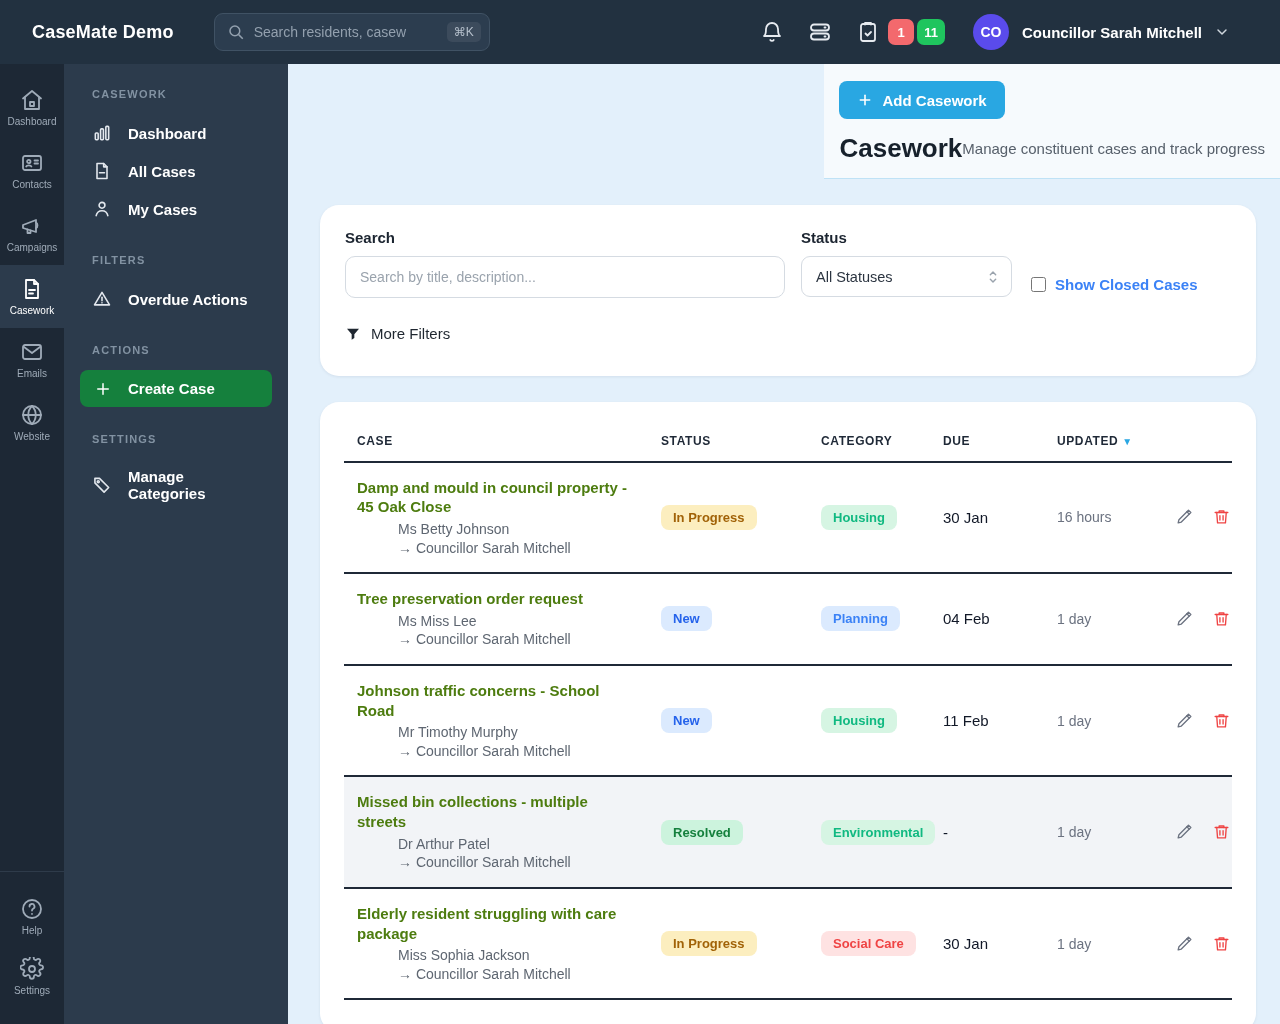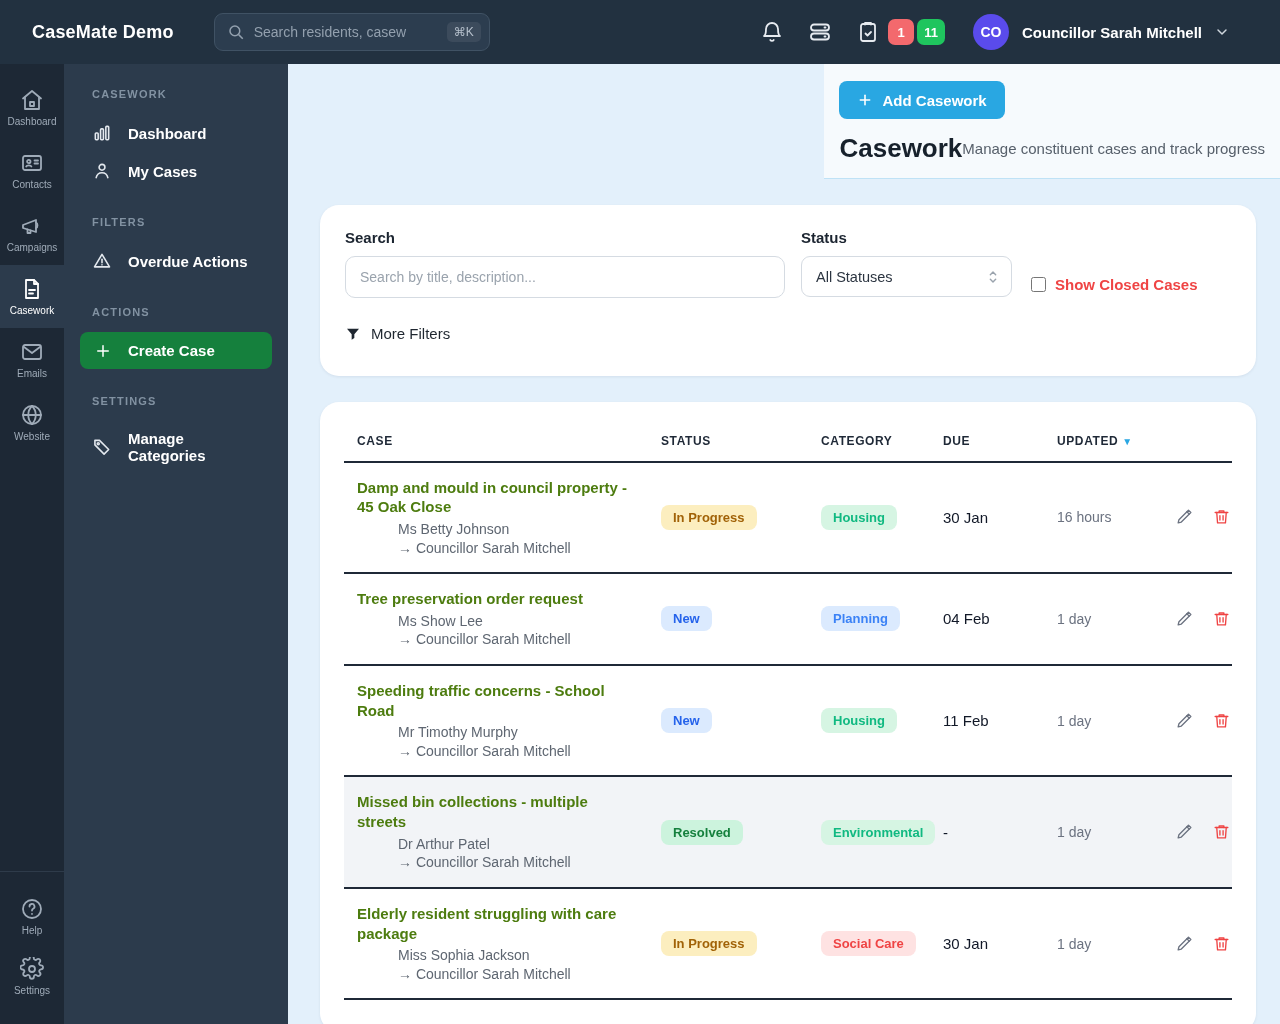--- a/index.html
+++ b/index.html
@@ -61,21 +61,21 @@
   .filter-row { display:flex; align-items:flex-start; }
   .f-label { display:block; font-size:15px; font-weight:600; color:#1b2430; margin-bottom:10px; }
   .f-search { width:440px; margin-right:16px; }
   .f-search input { width:100%; height:42px; border:1px solid #d5dbe2; border-radius:10px; padding:0 14px; font-size:14px; color:#333; outline:none; font-family:inherit; }
   .f-search input::placeholder { color:#9aa3ad; }
   .f-status { width:211px; }
   .select-box { height:41px; border:1px solid #d5dbe2; border-radius:9px; display:flex; align-items:center; justify-content:space-between; padding:0 12px 0 14px; font-size:14.5px; color:#2b3440; cursor:pointer; background:#fff; }
   .select-box .caret { color:#9aa3ad; width:12px; height:16px; }
   .closed-wrap { display:flex; align-items:center; gap:9px; margin:47px 0 0 19px; cursor:pointer; }
   .closed-wrap input { width:15px; height:15px; accent-color:#29a7e2; }
-  .closed-label { font-size:15px; font-weight:600; color:#ef4444; white-space:nowrap; }
+  .closed-label { font-size:15px; font-weight:600; color:#3b82f6; white-space:nowrap; }
   .more-filters { display:inline-flex; align-items:center; gap:10px; margin-top:27px; background:none; border:none; font-size:15px; font-weight:500; color:#1f2730; cursor:pointer; font-family:inherit; }
   .more-filters .fic { width:16px; height:16px; color:#1f2730; }
 
   
   .table-card { margin-top:26px; padding:24px 24px 0; }
   .tgrid { display:grid; grid-template-columns:304px 160px 122px 114px 118px 1fr; align-items:center; }
   .thead { border-bottom:2px solid #1f2937; }
   .th { font-size:12px; font-weight:bold; letter-spacing:.6px; color:#1f2937; padding:8px 6px 13px 13px; white-space:nowrap; }
   .sort-ico { color:#2aa7e3; font-size:10px; margin-left:4px; }
   .trow { border-bottom:2px solid #1f2937; padding:15px 0; }
@@ -234,20 +234,28 @@
       <div class="nav-item">
         <svg class="nic" viewBox="0 0 24 24" fill="none" stroke="currentColor" stroke-width="1.9" stroke-linecap="round">
             <rect x="4" y="12" width="3.4" height="8" rx="1"></rect>
             <rect x="10.3" y="7" width="3.4" height="13" rx="1"></rect>
             <rect x="16.6" y="4" width="3.4" height="16" rx="1"></rect>
           </svg>
         <span>Dashboard</span>
       </div>
       <div class="nav-item">
         <svg class="nic" viewBox="0 0 24 24" fill="none" stroke="currentColor" stroke-width="1.9" stroke-linecap="round" stroke-linejoin="round">
+            <path d="M6 3h8l4 4v14H6z"></path>
+            <path d="M14 3v4h4"></path>
+            <line x1="9" y1="14" x2="15" y2="14"></line>
+          </svg>
+        <span>All Cases</span>
+      </div>
+      <div class="nav-item">
+        <svg class="nic" viewBox="0 0 24 24" fill="none" stroke="currentColor" stroke-width="1.9" stroke-linecap="round" stroke-linejoin="round">
             <circle cx="12" cy="7.5" r="3.5"></circle>
             <path d="M5 20c.8-4 3.5-6 7-6s6.2 2 7 6"></path>
           </svg>
         <span>My Cases</span>
       </div>
 
       <div class="sec-gap"></div>
       <div class="sec-head">FILTERS</div>
       <div class="nav-item">
         <svg class="nic" viewBox="0 0 24 24" fill="none" stroke="currentColor" stroke-width="1.9" stroke-linecap="round" stroke-linejoin="round">
@@ -361,21 +369,21 @@
                     <line x1="10" y1="11" x2="10" y2="16.5"></line>
                     <line x1="14" y1="11" x2="14" y2="16.5"></line>
                   </svg>
                 </button>
             </div>
           </div>
 
           <div class="tgrid trow">
             <div class="td case-cell">
               <div class="case-title">Tree preservation order request</div>
-              <div class="case-contact">Ms Show Lee</div>
+              <div class="case-contact">Ms Miss Lee</div>
               <div class="case-assignee">→ Councillor Sarah Mitchell</div>
             </div>
             <div class="td"><span class="badge st-blue">New</span></div>
             <div class="td"><span class="badge ct-blue">Planning</span></div>
             <div class="td due-cell">04 Feb</div>
             <div class="td upd-cell">1 day</div>
             <div class="actions-cell">
               <button class="icon-btn pencil">
                   <svg viewBox="0 0 24 24" width="19" height="19" fill="none" stroke="currentColor" stroke-width="1.7" stroke-linecap="round" stroke-linejoin="round">
                     <path d="M4 20l1-4L17 4l3 3L8 19z"></path>
@@ -389,21 +397,21 @@
                     <path d="M6 7l1 13h10l1-13"></path>
                     <line x1="10" y1="11" x2="10" y2="16.5"></line>
                     <line x1="14" y1="11" x2="14" y2="16.5"></line>
                   </svg>
                 </button>
             </div>
           </div>
 
           <div class="tgrid trow">
             <div class="td case-cell">
-              <div class="case-title">Speeding traffic concerns - School Road</div>
+              <div class="case-title">Johnson traffic concerns - School Road</div>
               <div class="case-contact">Mr Timothy Murphy</div>
               <div class="case-assignee">→ Councillor Sarah Mitchell</div>
             </div>
             <div class="td"><span class="badge st-blue">New</span></div>
             <div class="td"><span class="badge ct-green">Housing</span></div>
             <div class="td due-cell">11 Feb</div>
             <div class="td upd-cell">1 day</div>
             <div class="actions-cell">
               <button class="icon-btn pencil">
                   <svg viewBox="0 0 24 24" width="19" height="19" fill="none" stroke="currentColor" stroke-width="1.7" stroke-linecap="round" stroke-linejoin="round">

